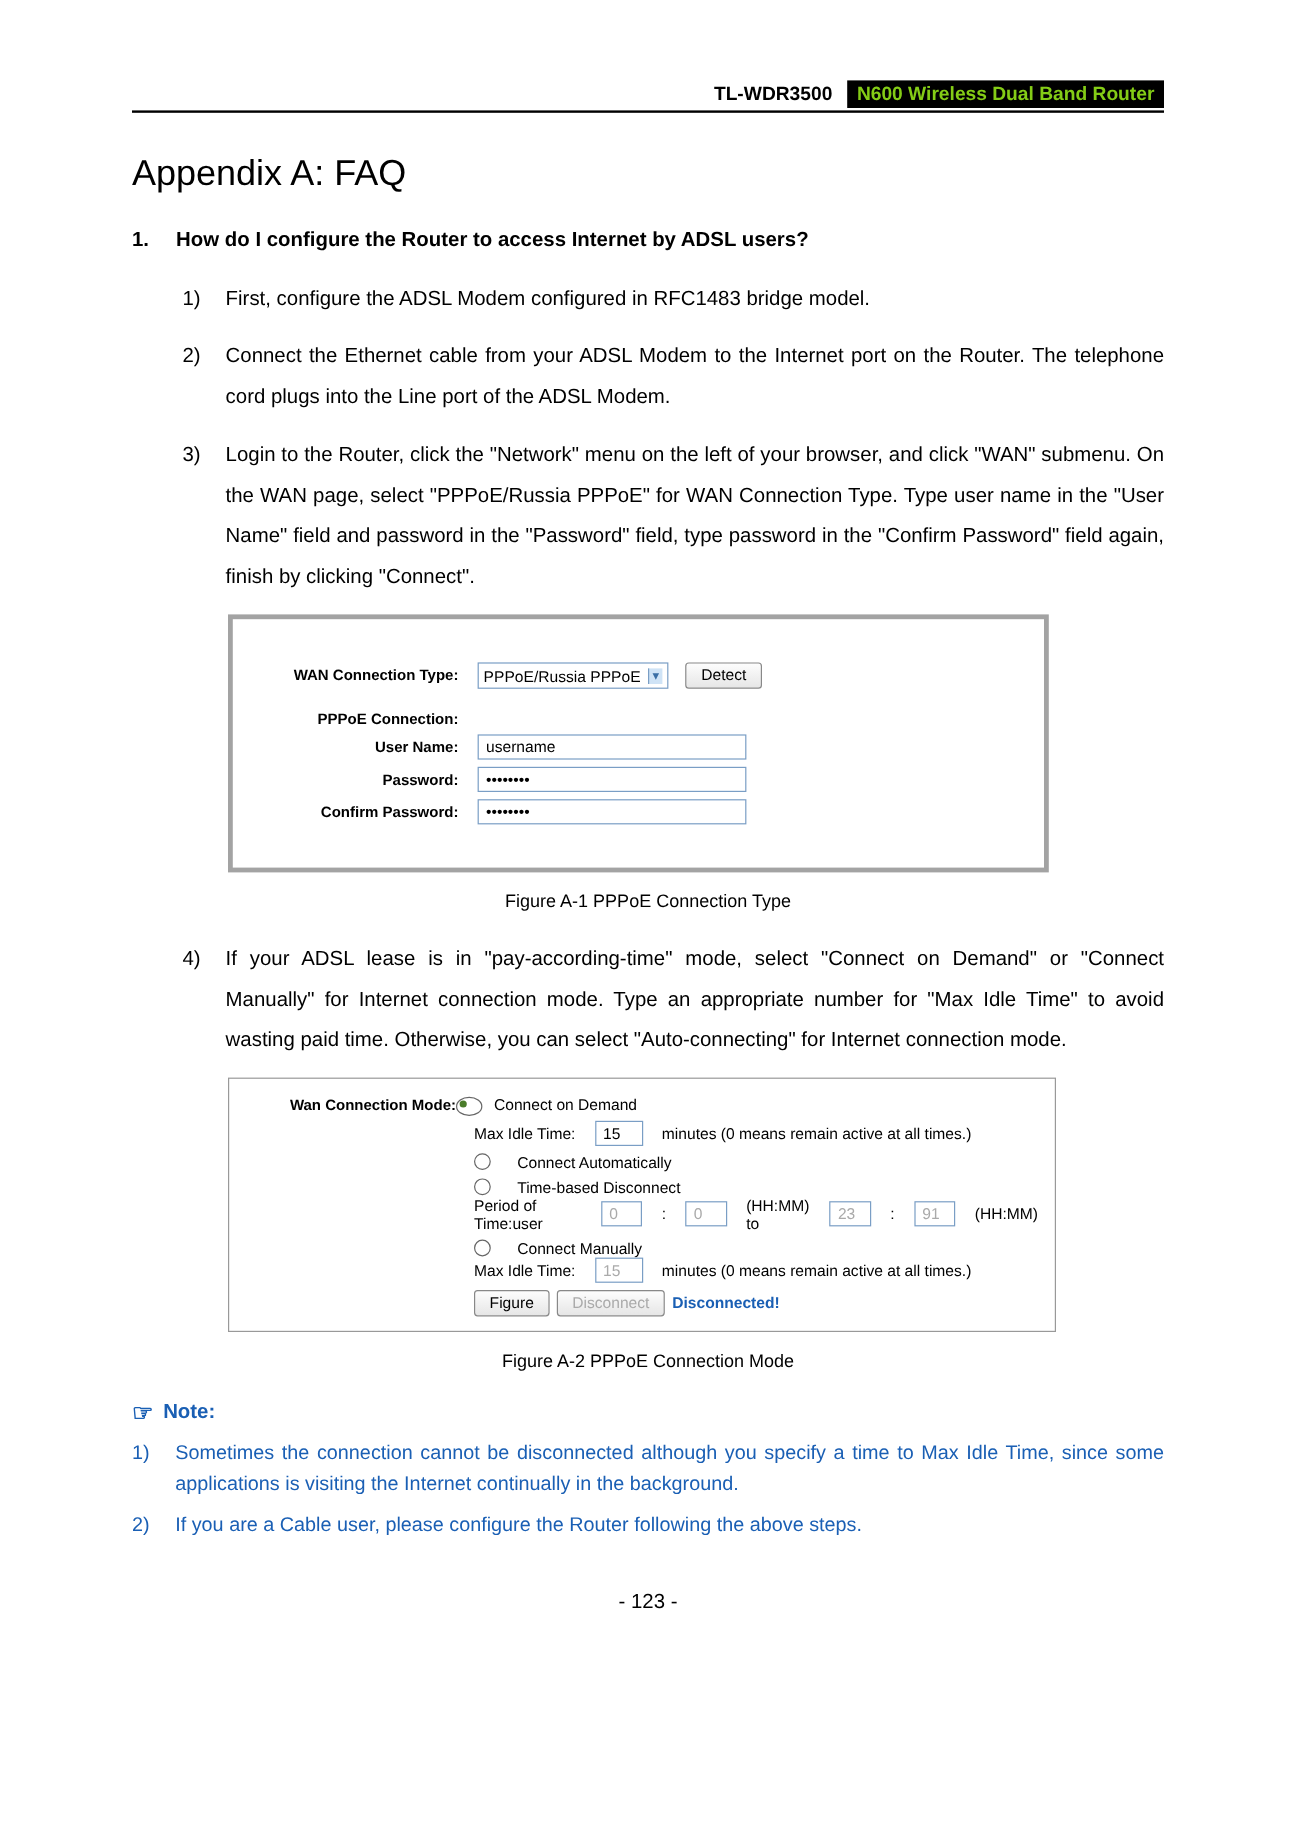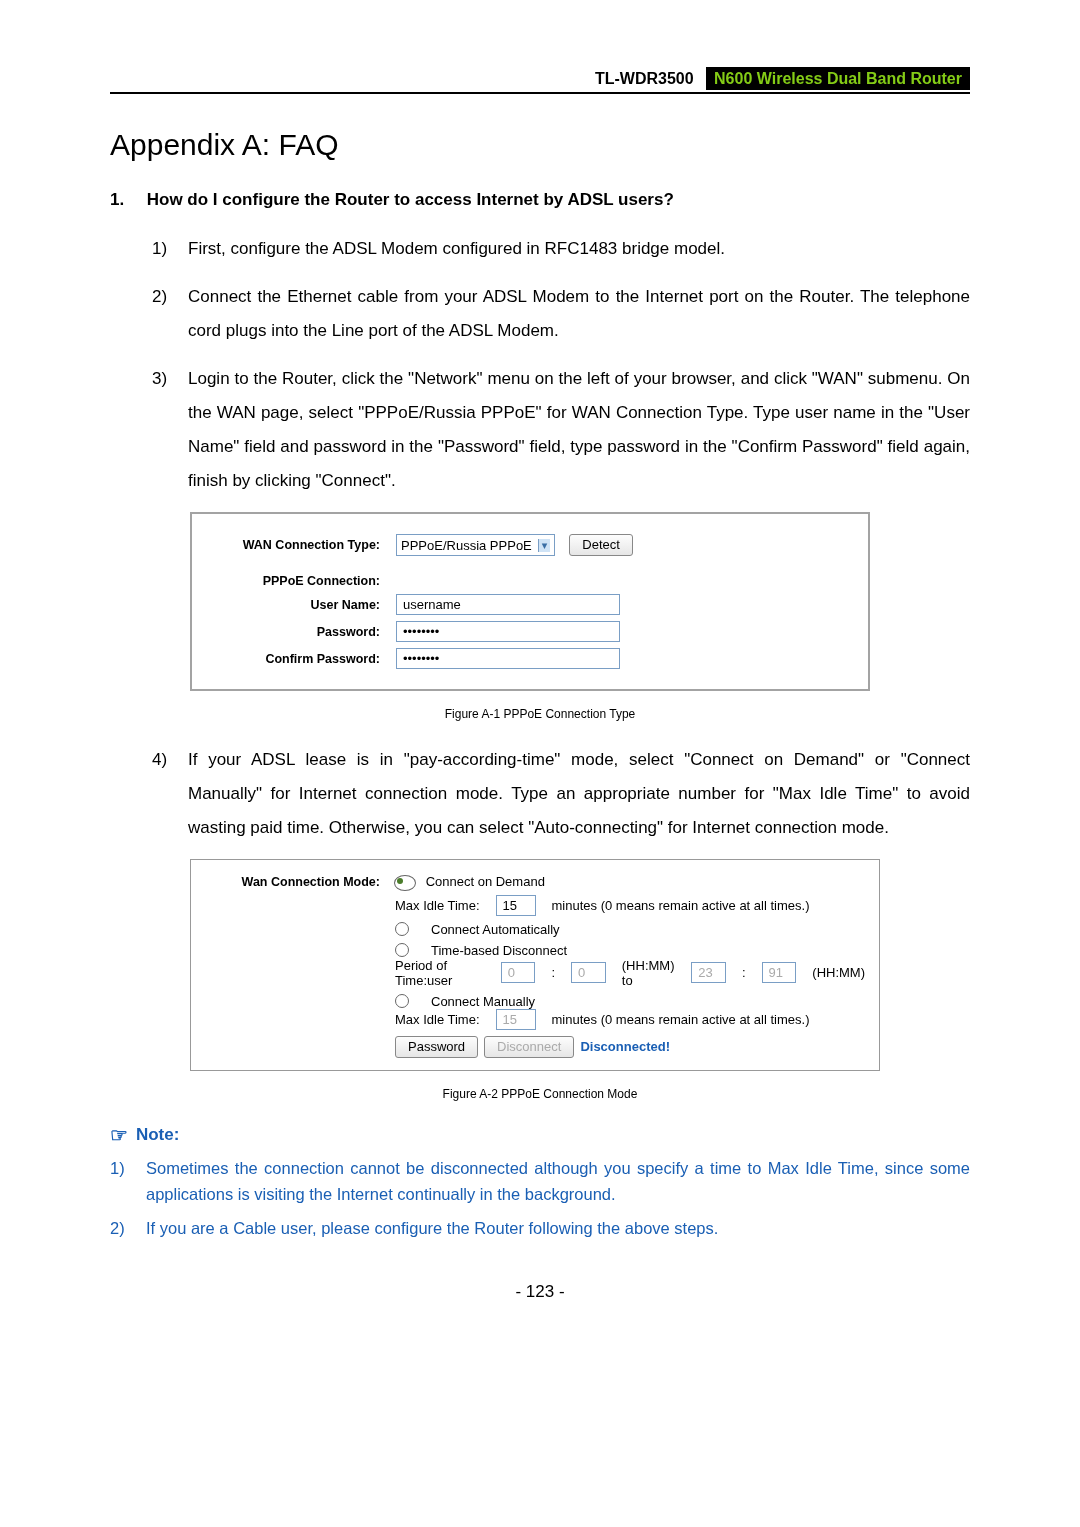--- a/index.html
+++ b/index.html
@@ -60,27 +60,27 @@
   ol.steps > li .stepnum {
     position: absolute;
     left: 0;
     top: 0;
   }
   .figure-wrap {
     margin: 14px 0 10px 80px;
   }
   .figure-caption {
     text-align: center;
-    font-size: 12px;
+    font-size: 15px;
     margin: 16px 0 22px 0;
   }
   .panel {
-    border: 2px solid #a3a3a3;
-    background: #fff;
-    padding: 14px 18px;
+    border: 4px solid #a3a3a3;
+    background: #fff;
+    padding: 30px 18px;
     font-size: 13px;
     width: 640px;
   }
   .panel-row {
     display: flex;
     align-items: center;
     margin: 6px 0;
   }
   .panel-label {
     width: 170px;
@@ -140,21 +140,21 @@
     border: 1px solid #999;
     background: #fff;
     padding: 10px 14px 12px 14px;
     font-size: 13px;
     width: 660px;
   }
   .p2-row {
     display: flex; align-items: center; margin: 4px 0; font-size: 13px;
   }
   .p2-lab {
-    width: 175px; text-align: right; font-weight: bold; font-size: 12.5px; padding-right: 14px;
+    width: 175px; text-align: right; font-weight: bold; font-size: 12.5px; 
   }
   .p2-body { flex: 1; }
   .indent { margin-left: 190px; display: flex; align-items: center; gap: 16px; font-size: 13px; }
   .note-head {
     color: #1a5fb4;
     font-weight: bold;
     font-size: 17px;
     display: flex;
     align-items: center;
     gap: 8px;
@@ -293,21 +293,21 @@
       <div class="indent" style="margin-top:6px">
         <span class="radio"></span>
         <span>Connect Manually</span>
       </div>
       <div class="indent">
         <span>Max Idle Time:</span>
         <span class="txt short dis">15</span>
         <span>minutes (0 means remain active at all times.)</span>
       </div>
       <div class="indent" style="margin-top:6px; gap:6px">
-        <span class="btn">Password</span>
+        <span class="btn">Figure</span>
         <span class="btn" style="color:#aaa">Disconnect</span>
         <span class="disc">Disconnected!</span>
       </div>
     </div>
   </div>
   <div class="figure-caption">Figure A-2 PPPoE Connection Mode</div>
 
   <div class="note-head">
     <span class="hand">☞</span>
     <span>Note:</span>

